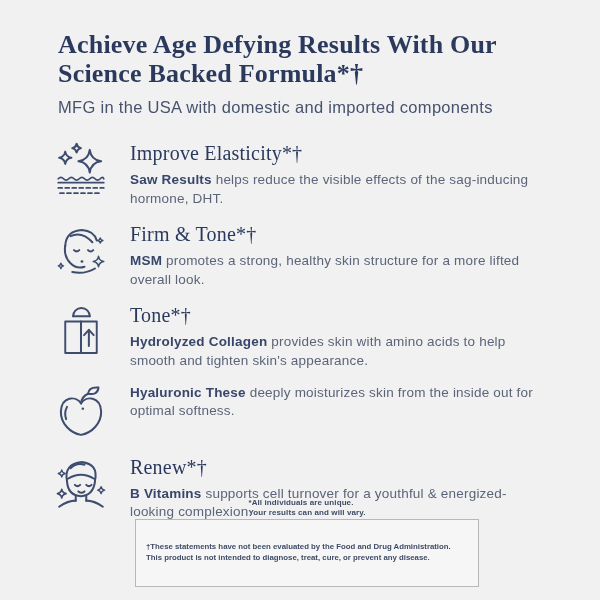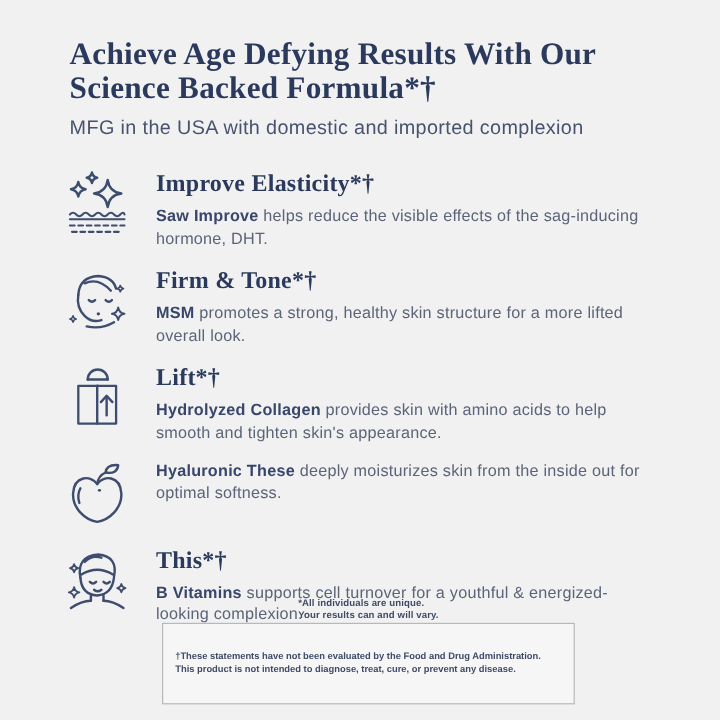--- a/index.html
+++ b/index.html
@@ -5,57 +5,57 @@
   html,body{margin:0;padding:0;}
   body{width:600px;height:600px;font-family:"Liberation Sans",sans-serif;}
   .page{position:relative;width:600px;height:600px;background:#f1f1f2;overflow:hidden;box-sizing:border-box;}
   .header{padding:30px 40px 0 58px;}
   .title{font-family:"Liberation Serif","DejaVu Serif",serif;font-weight:700;font-size:26px;line-height:1.12;color:#2b3a5c;letter-spacing:.2px;}
   .subtitle{margin-top:10px;font-size:16.5px;color:#47536e;letter-spacing:.3px;}
   .features{margin:24px 34px 0 52px;}
   .feature{display:flex;align-items:flex-start;margin-bottom:13px;}
   .icon-box{width:58px;height:58px;flex:0 0 58px;margin-right:20px;display:flex;align-items:center;justify-content:center;}
   .icon-box svg{width:56px;height:56px;stroke:#3e4d6e;fill:none;stroke-width:2.3;stroke-linecap:round;stroke-linejoin:round;}
-  .f-title{font-family:"Liberation Serif","DejaVu Serif",serif;font-weight:700;font-size:20px;color:#2b3a5c;margin:1px 0 6px 0;letter-spacing:.2px;}
+  .f-title{font-family:"Liberation Serif","DejaVu Serif",serif;font-weight:400;font-size:20px;color:#2b3a5c;margin:1px 0 6px 0;letter-spacing:.2px;}
   .f-desc{font-size:13.5px;line-height:1.4;color:#5b6478;max-width:418px;letter-spacing:.2px;}
   .f-desc strong{color:#38466a;}
   .footer{position:absolute;left:48px;right:34px;bottom:13px;display:flex;justify-content:space-between;align-items:center;flex-direction:column;}
   .note{font-size:8px;font-weight:700;color:#3f4b66;line-height:1.35;letter-spacing:.1px;}
   .disclaimer-box{border:1px solid #b7b8bc;background:#f6f6f7;padding:22px 10px;font-size:7.8px;font-weight:700;color:#3f4b66;line-height:1.4;width:344px;box-sizing:border-box;}
 </style>
 </head>
 <body>
 
 <div class="page">
 
   <div class="header">
     <div class="title">
       <div>Achieve Age Defying Results With Our</div>
       <div>Science Backed Formula*†</div>
     </div>
-    <div class="subtitle">MFG in the USA with domestic and imported complexion</div>
+    <div class="subtitle">MFG in the USA with domestic and imported components</div>
   </div>
 
   <div class="features">
 
     <div class="feature">
       <div class="icon-box">
         <svg viewBox="0 0 64 64">
           <path d="M42 9 Q43.5 20.5 55 22 Q43.5 23.5 42 35 Q40.5 23.5 29 22 Q40.5 20.5 42 9 Z"></path>
           <path d="M14 11 Q15 17 21 18 Q15 19 14 25 Q13 19 7 18 Q13 17 14 11 Z"></path>
           <path d="M27 2 Q27.8 6.2 32 7 Q27.8 7.8 27 12 Q26.2 7.8 22 7 Q26.2 6.2 27 2 Z"></path>
           <path d="M6 42 Q9 38.8 12 42 T18 42 T24 42 T30 42 T36 42 T42 42 T48 42 T54 42 T58 42" stroke-width="2"></path>
           <path d="M6 46.5 H58" stroke-width="2"></path>
           <path d="M6 52.5 H58" stroke-width="2" stroke-dasharray="4.5 3.5"></path>
           <path d="M8 58.5 H56" stroke-width="2" stroke-dasharray="4.5 3.5"></path>
         </svg>
       </div>
       <div class="feature-text">
         <div class="f-title">Improve Elasticity*†</div>
-        <div class="f-desc"><strong>Saw Improve</strong> <span>helps reduce the visible effects of the sag-inducing hormone, DHT.</span></div>
+        <div class="f-desc"><strong>Saw Results</strong> <span>helps reduce the visible effects of the sag-inducing hormone, DHT.</span></div>
       </div>
     </div>
 
     <div class="feature">
       <div class="icon-box">
         <svg viewBox="0 0 64 64">
           <path d="M14 26 Q15 9 33 8 Q47 9 50 20"></path>
           <path d="M20 15 Q33 9 45 22"></path>
           <path d="M14 26 Q12 38 20 46 Q27 53 36 50"></path>
           <path d="M24 31 Q27 34 30 31"></path>
@@ -78,21 +78,21 @@
         <svg viewBox="0 0 64 64">
           <rect x="14" y="20" width="36" height="36" stroke-width="2.2"></rect>
           <path d="M32 20 V56"></path>
           <path d="M41 48 V30"></path>
           <path d="M35.5 35.5 L41 29.5 L46.5 35.5"></path>
           <path d="M23 14 A9.5 9.5 0 0 1 42 14"></path>
           <path d="M23 14 H42"></path>
         </svg>
       </div>
       <div class="feature-text">
-        <div class="f-title">Lift*†</div>
+        <div class="f-title">Tone*†</div>
         <div class="f-desc"><strong>Hydrolyzed Collagen</strong> <span>provides skin with amino acids to help smooth and tighten skin's appearance.</span></div>
       </div>
     </div>
 
     <div class="feature">
       <div class="icon-box">
         <svg viewBox="0 0 64 64">
           <path d="M32 21 C26 12 10 13 9 30 C8.5 44 20 55 32 57 C44 55 55.5 44 55 30 C54 13 38 12 32 21 Z"></path>
           <path d="M16 25 Q12.5 31.5 15 39"></path>
           <path d="M34 27 L34.2 27" stroke-width="2.8"></path>
@@ -116,21 +116,21 @@
           <path d="M38 33 Q41 36 44 33"></path>
           <path d="M29 40.5 Q32.5 43.5 36 40.5"></path>
           <path d="M26 46 L26 51 M38 46 L38 51"></path>
           <path d="M7 58 Q17 51 26 51 M38 51 Q47 51 57 58"></path>
           <path d="M10 16 Q10.6 19.4 14 20 Q10.6 20.6 10 24 Q9.4 20.6 6 20 Q9.4 19.4 10 16 Z" stroke-width="1.6"></path>
           <path d="M10 38 Q10.8 42.2 15 43 Q10.8 43.8 10 48 Q9.2 43.8 5 43 Q9.2 42.2 10 38 Z" stroke-width="1.8"></path>
           <path d="M55 35 Q55.6 38.4 59 39 Q55.6 39.6 55 43 Q54.4 39.6 51 39 Q54.4 38.4 55 35 Z" stroke-width="1.6"></path>
         </svg>
       </div>
       <div class="feature-text">
-        <div class="f-title">This*†</div>
+        <div class="f-title">Renew*†</div>
         <div class="f-desc"><strong>B Vitamins</strong> <span>supports cell turnover for a youthful &amp; energized-looking complexion.</span></div>
       </div>
     </div>
 
   </div>
 
   <div class="footer">
     <div class="note">
       <div>*All individuals are unique.</div>
       <div>Your results can and will vary.</div>

